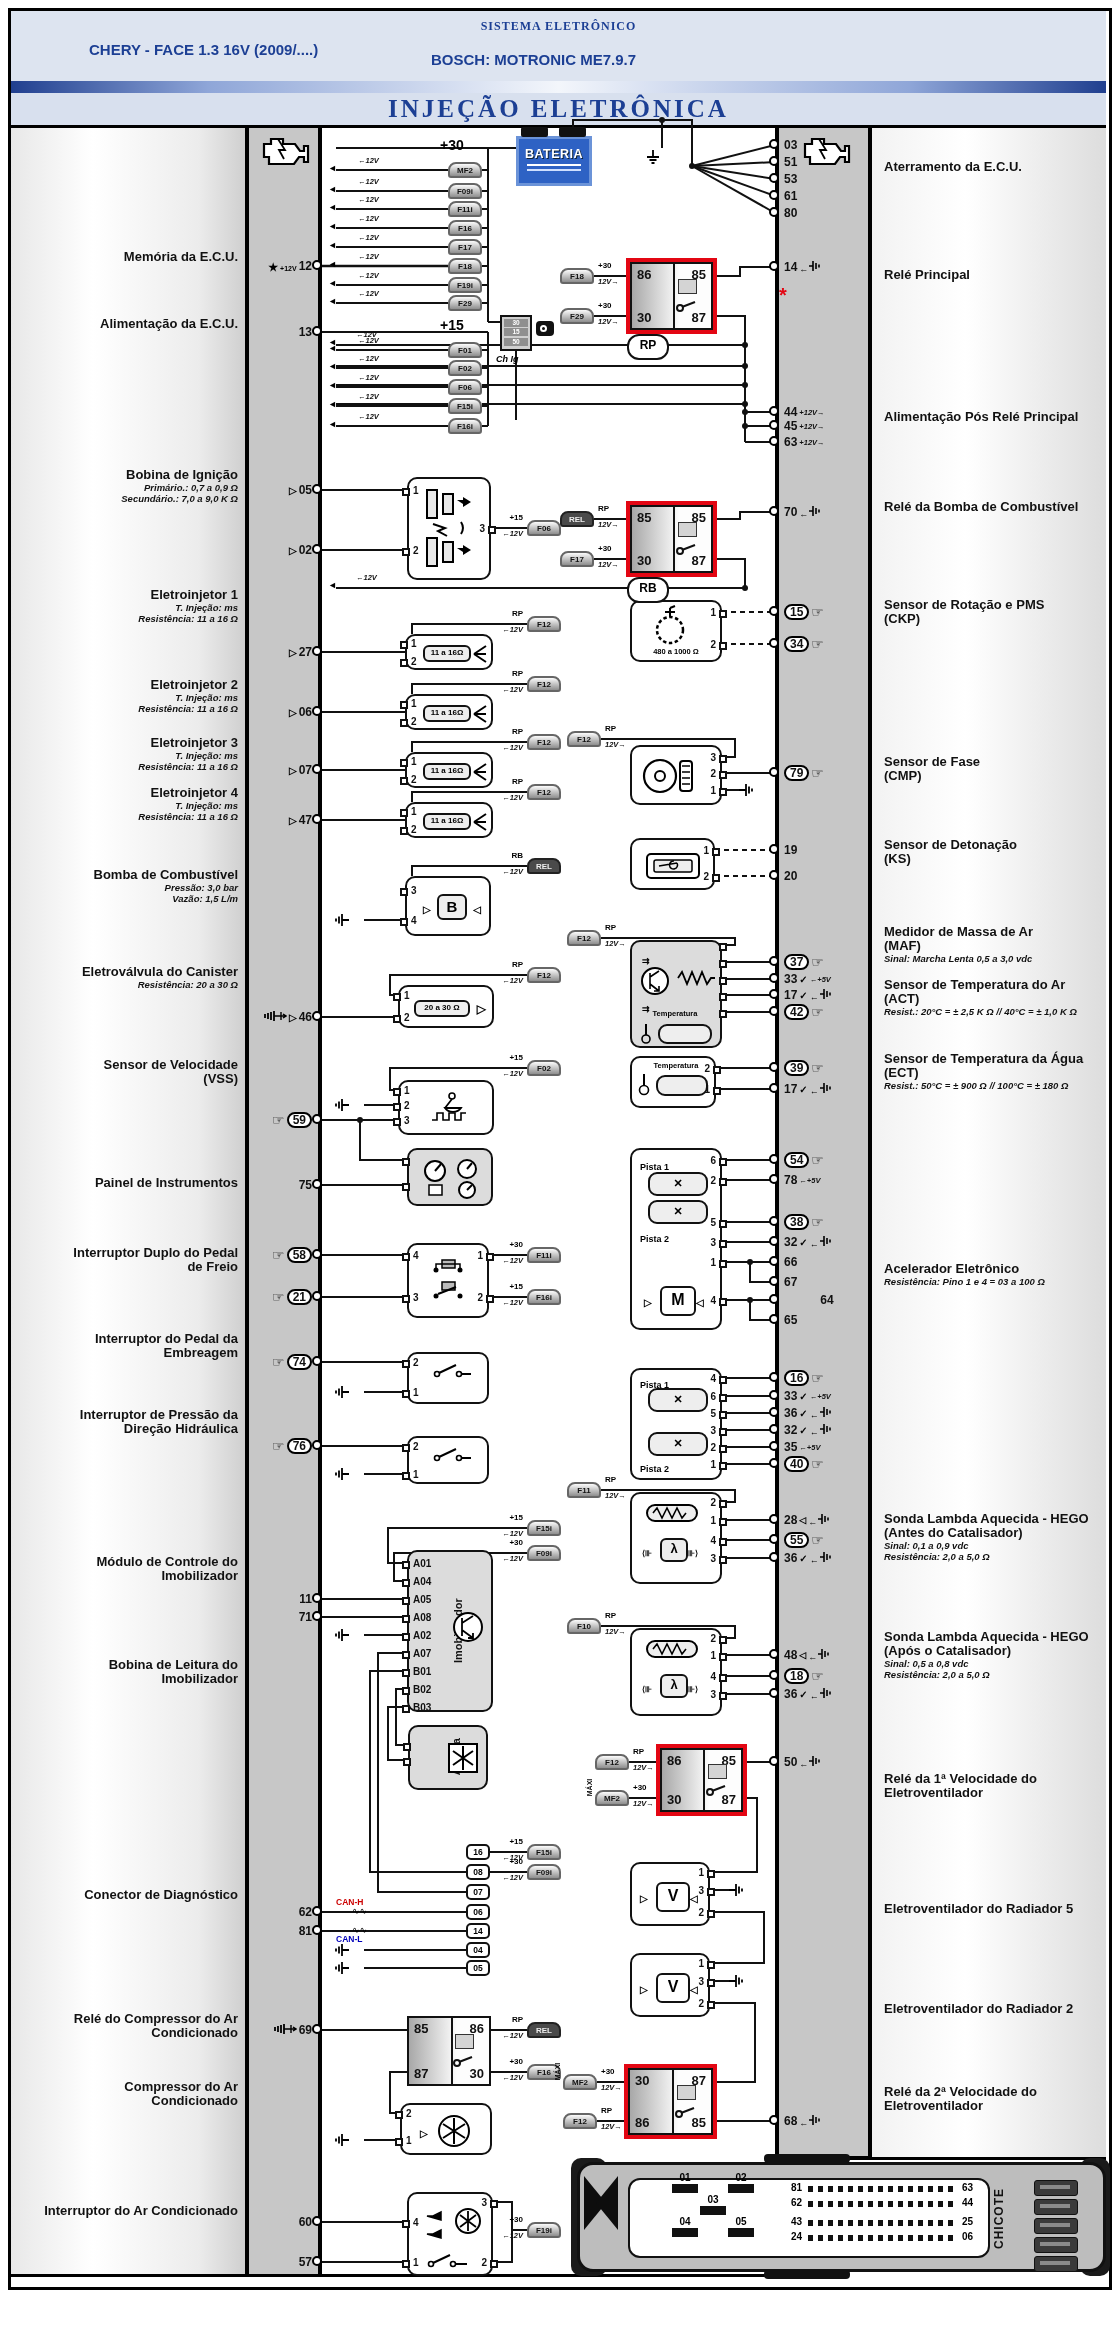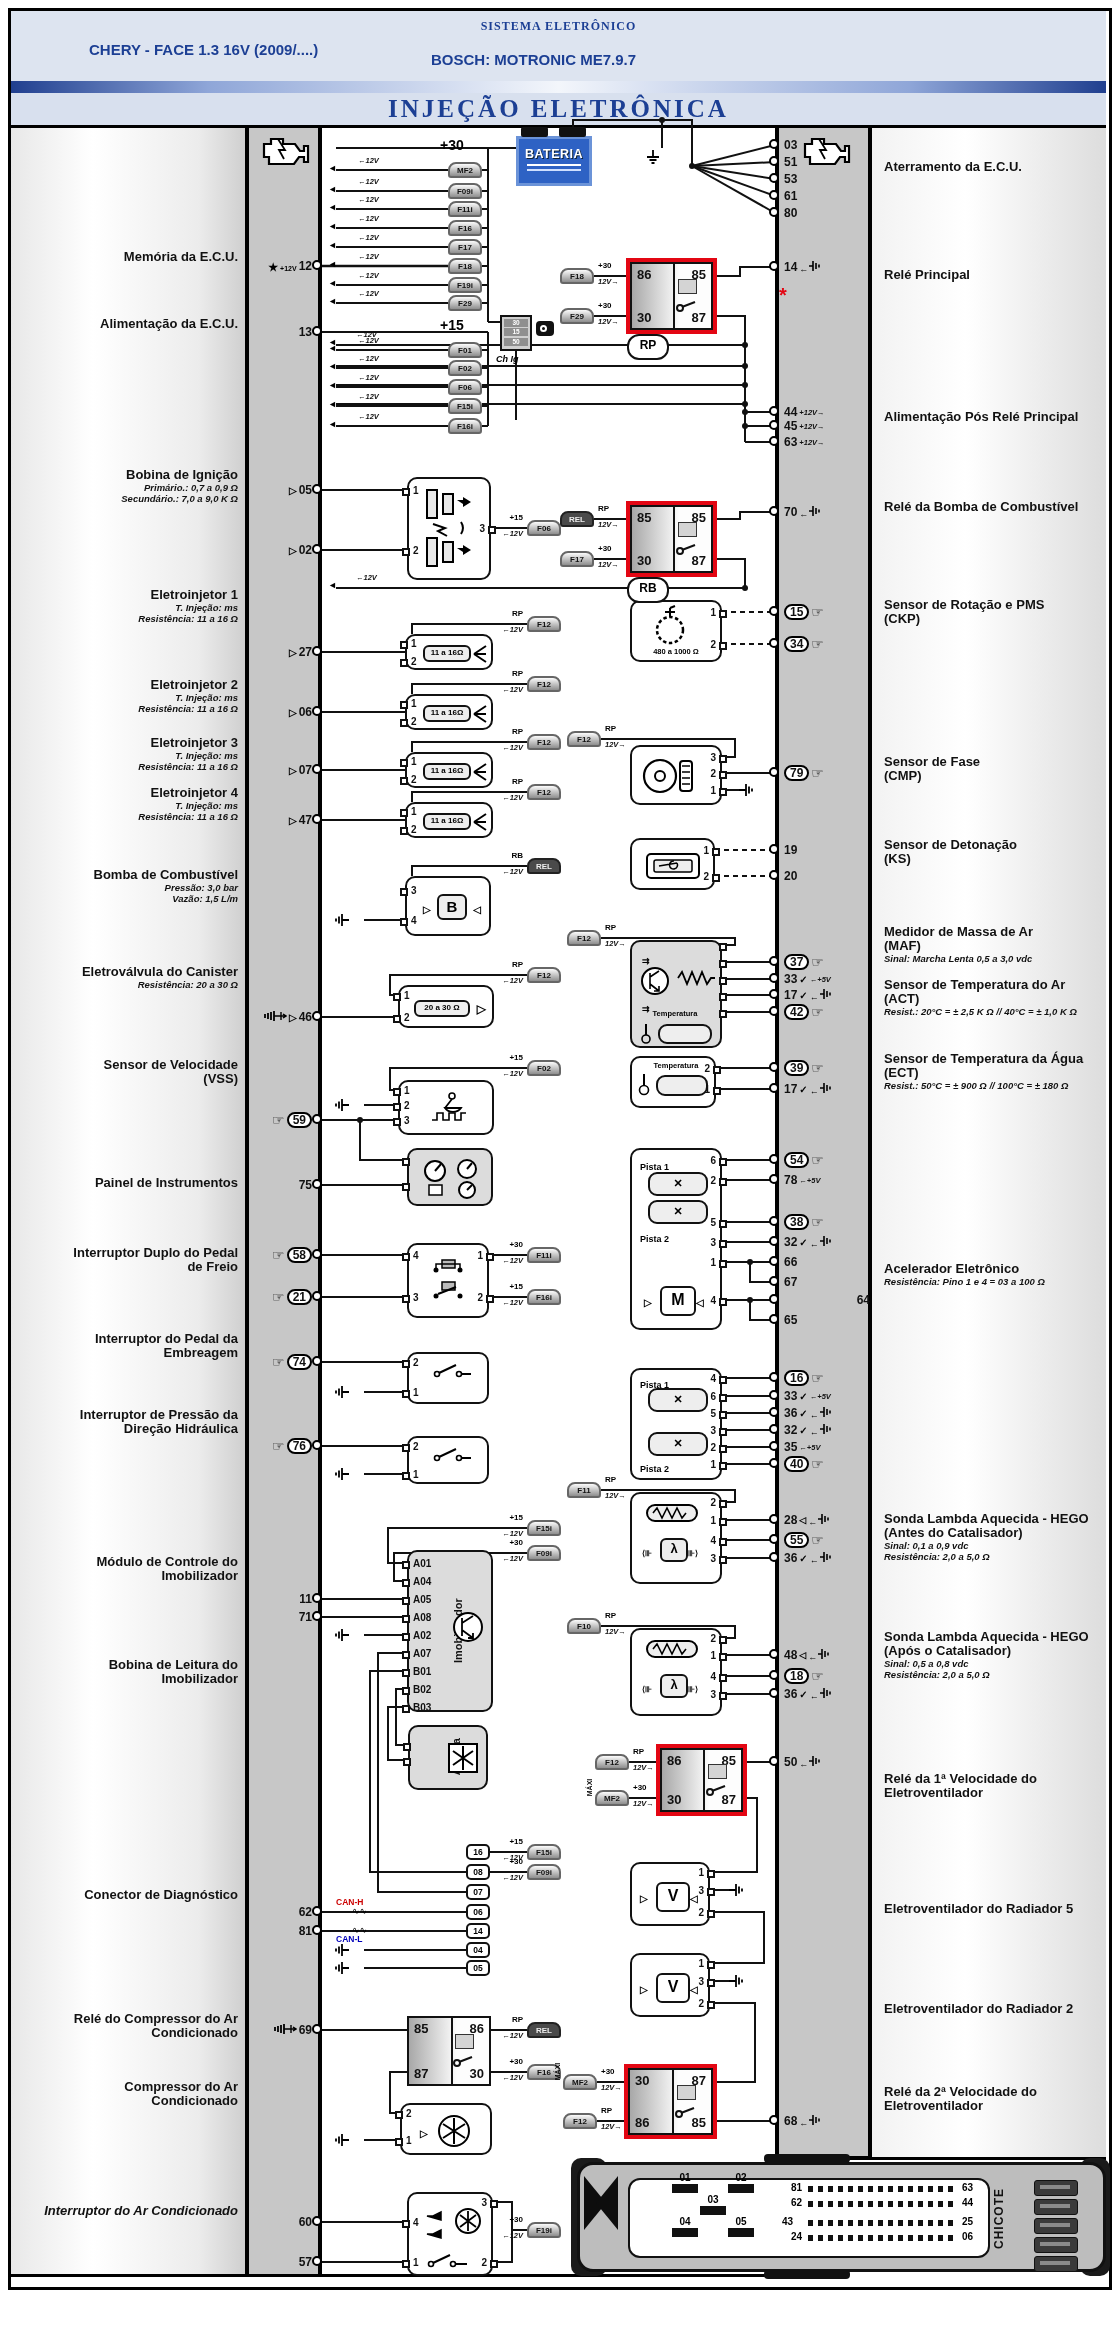--- a/index.html
+++ b/index.html
@@ -473,21 +473,21 @@
       </div>
       <div class="bump" style="position: absolute; left: 769px; top: 1236px;"></div>
       <div class="pinrow" style="position: absolute; left: 784px; top: 1253px; width: 86px; justify-content: flex-start;">
         <span class="pnum">66</span>
       </div>
       <div class="bump" style="position: absolute; left: 769px; top: 1256px;"></div>
       <div class="pinrow" style="position: absolute; left: 784px; top: 1273px; width: 86px; justify-content: flex-start;">
         <span class="pnum">67</span>
       </div>
       <div class="bump" style="position: absolute; left: 769px; top: 1276px;"></div>
-      <div class="pinrow" style="position: absolute; left: 784px; top: 1291px; width: 86px; justify-content: flex-end;">
+      <div class="pinrow" style="position: absolute; left: 784px; top: 1291px; width: 86px; justify-content: center;">
         <span class="pnum">64</span>
       </div>
       <div class="bump" style="position: absolute; left: 769px; top: 1294px;"></div>
       <div class="pinrow" style="position: absolute; left: 784px; top: 1311px; width: 86px; justify-content: flex-start;">
         <span class="pnum">65</span>
       </div>
       <div class="bump" style="position: absolute; left: 769px; top: 1314px;"></div>
       <div class="pinrow" style="position: absolute; left: 784px; top: 1369px; width: 86px; justify-content: flex-start;">
         <span class="pnum pill">16</span>
         <span style="font-size: 14px;">☞</span>
@@ -601,21 +601,21 @@
 Direção Hidráulica</div></div>
       <div class="llbl" style="position: absolute; left: 14px; top: 1555px; width: 224px;"><div>Módulo de Controle do
 Imobilizador</div></div>
       <div class="llbl" style="position: absolute; left: 14px; top: 1658px; width: 224px;"><div>Bobina de Leitura do
 Imobilizador</div></div>
       <div class="llbl" style="position: absolute; left: 14px; top: 1888px; width: 224px;"><div>Conector de Diagnóstico</div></div>
       <div class="llbl" style="position: absolute; left: 14px; top: 2012px; width: 224px;"><div>Relé do Compressor do Ar
 Condicionado</div></div>
       <div class="llbl" style="position: absolute; left: 14px; top: 2080px; width: 224px;"><div>Compressor do Ar
 Condicionado</div></div>
-      <div class="llbl" style="position: absolute; left: 14px; top: 2204px; width: 224px; font-style: italic;"><div>Interruptor do Ar Condicionado</div></div>
+      <div class="llbl" style="position: absolute; left: 14px; top: 2204px; width: 224px;"><div>Interruptor do Ar Condicionado</div></div>
       <div class="rlbl" style="position: absolute; left: 884px; top: 160px; width: 222px;"><div>Aterramento da E.C.U.</div></div>
       <div class="rlbl" style="position: absolute; left: 884px; top: 268px; width: 222px;"><div>Relé Principal</div></div>
       <div class="rlbl" style="position: absolute; left: 884px; top: 410px; width: 222px;"><div>Alimentação Pós Relé Principal</div></div>
       <div class="rlbl" style="position: absolute; left: 884px; top: 500px; width: 222px;"><div>Relé da Bomba de Combustível</div></div>
       <div class="rlbl" style="position: absolute; left: 884px; top: 598px; width: 222px;"><div>Sensor de Rotação e PMS
 (CKP)</div></div>
       <div class="rlbl" style="position: absolute; left: 884px; top: 755px; width: 222px;"><div>Sensor de Fase
 (CMP)</div></div>
       <div class="rlbl" style="position: absolute; left: 884px; top: 838px; width: 222px;"><div>Sensor de Detonação
 (KS)</div></div>
@@ -1298,21 +1298,21 @@
       <div style="position: absolute; left: 672px; top: 2216px; width: 26px; text-align: center; font-weight: bold; font-size: 10px;">04</div>
       <div style="position: absolute; left: 672px; top: 2228px; width: 26px; height: 9px; background: rgb(17, 17, 17);"></div>
       <div style="position: absolute; left: 728px; top: 2216px; width: 26px; text-align: center; font-weight: bold; font-size: 10px;">05</div>
       <div style="position: absolute; left: 728px; top: 2228px; width: 26px; height: 9px; background: rgb(17, 17, 17);"></div>
       <div style="position: absolute; left: 782px; top: 2182px; width: 20px; text-align: right; font-weight: bold; font-size: 10px;">81</div>
       <div style="position: absolute; left: 808px; top: 2186px; width: 150px; height: 6px; background: repeating-linear-gradient(90deg, rgb(17, 17, 17) 0px, rgb(17, 17, 17) 5px, transparent 5px, transparent 10px);"></div>
       <div style="position: absolute; left: 962px; top: 2182px; width: 22px; font-weight: bold; font-size: 10px;">63</div>
       <div style="position: absolute; left: 782px; top: 2197px; width: 20px; text-align: right; font-weight: bold; font-size: 10px;">62</div>
       <div style="position: absolute; left: 808px; top: 2201px; width: 150px; height: 6px; background: repeating-linear-gradient(90deg, rgb(17, 17, 17) 0px, rgb(17, 17, 17) 5px, transparent 5px, transparent 10px);"></div>
       <div style="position: absolute; left: 962px; top: 2197px; width: 22px; font-weight: bold; font-size: 10px;">44</div>
-      <div style="position: absolute; left: 782px; top: 2216px; width: 20px; text-align: left; font-weight: bold; font-size: 10px;">43</div>
+      <div style="position: absolute; left: 782px; top: 2216px; width: 20px; text-align: right; font-weight: bold; font-size: 10px;">43</div>
       <div style="position: absolute; left: 808px; top: 2220px; width: 150px; height: 6px; background: repeating-linear-gradient(90deg, rgb(17, 17, 17) 0px, rgb(17, 17, 17) 5px, transparent 5px, transparent 10px);"></div>
       <div style="position: absolute; left: 962px; top: 2216px; width: 22px; font-weight: bold; font-size: 10px;">25</div>
       <div style="position: absolute; left: 782px; top: 2231px; width: 20px; text-align: right; font-weight: bold; font-size: 10px;">24</div>
       <div style="position: absolute; left: 808px; top: 2235px; width: 150px; height: 6px; background: repeating-linear-gradient(90deg, rgb(17, 17, 17) 0px, rgb(17, 17, 17) 5px, transparent 5px, transparent 10px);"></div>
       <div style="position: absolute; left: 962px; top: 2231px; width: 22px; font-weight: bold; font-size: 10px;">06</div>
       <div class="vtext" style="position: absolute; left: 992px; top: 2186px; height: 66px; font-size: 12px; letter-spacing: 1px;">CHICOTE</div>
       <div style="position: absolute; left: 1034px; top: 2180px; width: 42px; height: 14px; background: rgb(58, 58, 58); border: 1.5px solid rgb(17, 17, 17); border-radius: 3px;">
         <div style="position:absolute;left:5px;top:4px;width:30px;height:4px;background:#8a8a8a;"></div>
       </div>
       <div style="position: absolute; left: 1034px; top: 2199px; width: 42px; height: 14px; background: rgb(58, 58, 58); border: 1.5px solid rgb(17, 17, 17); border-radius: 3px;">

